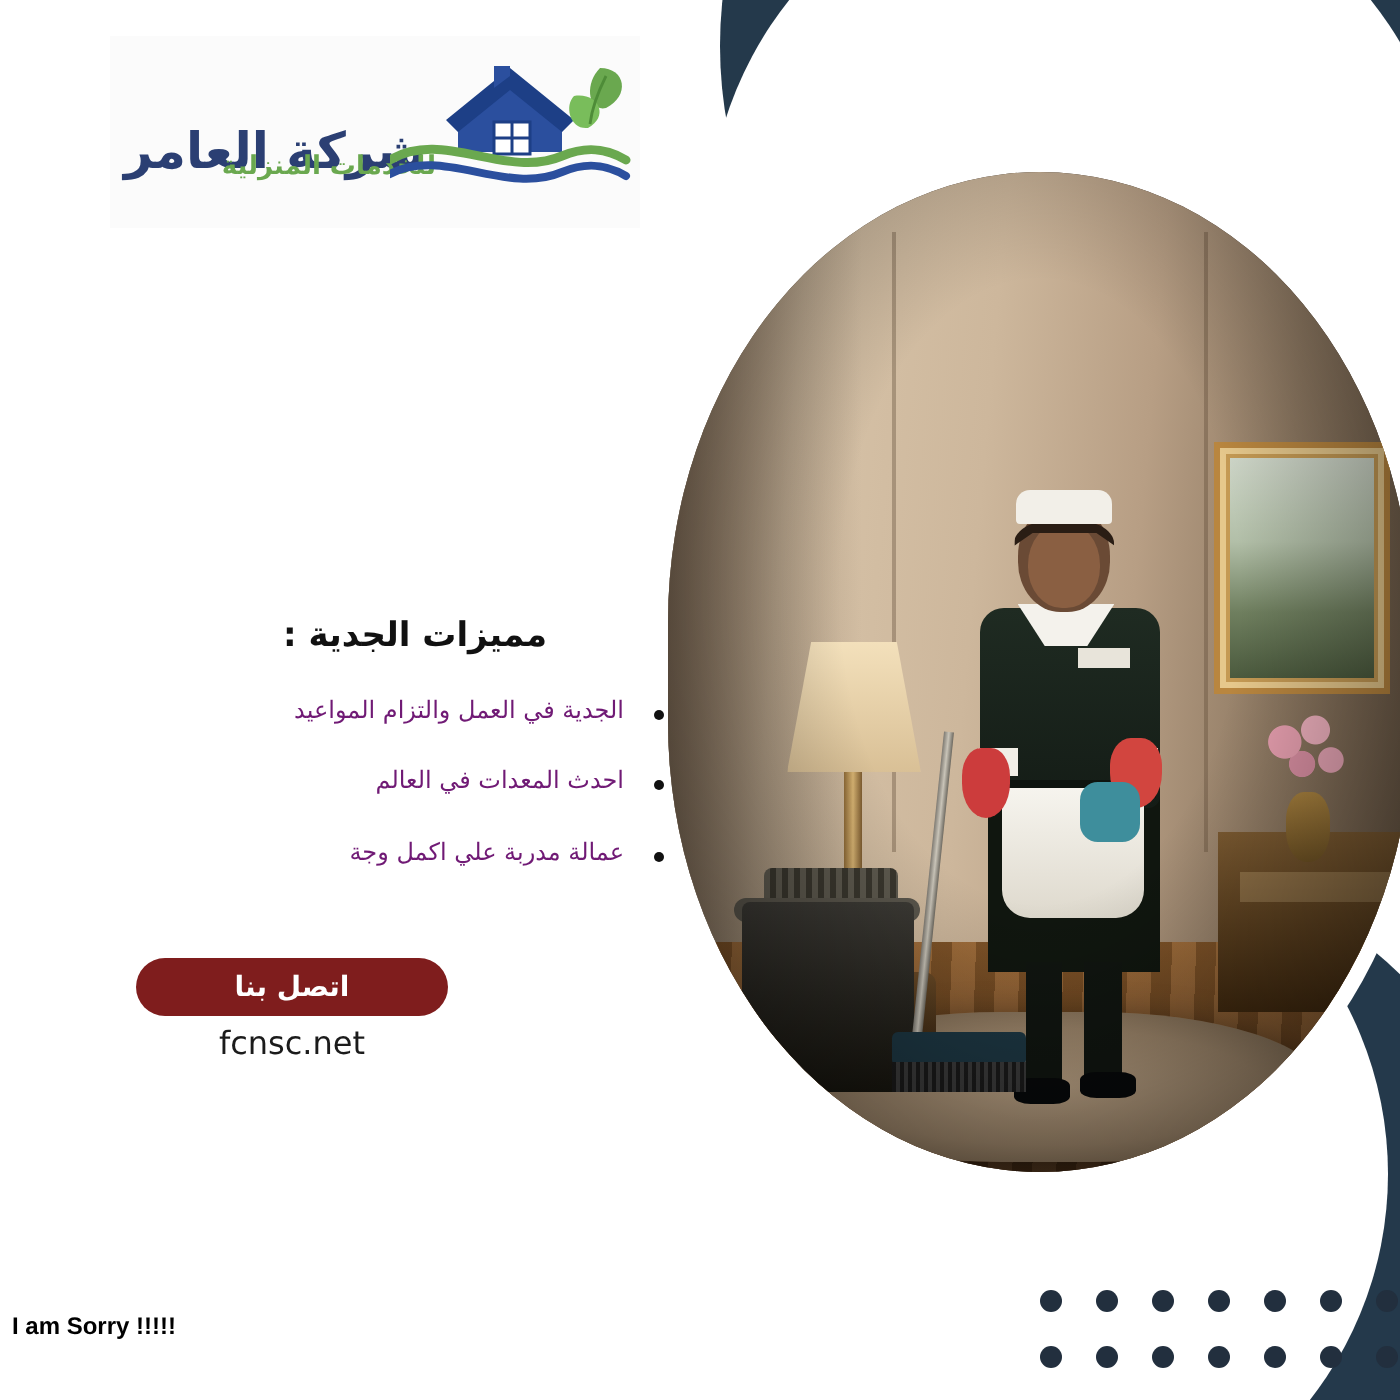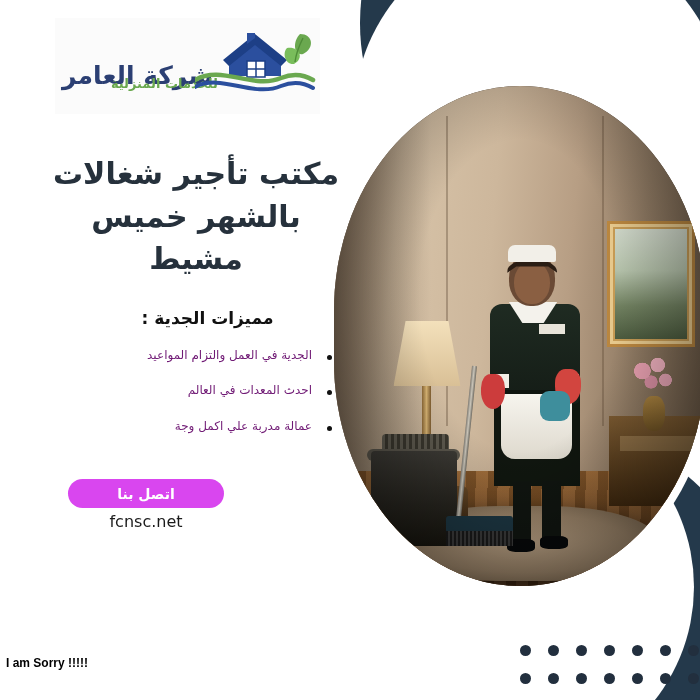--- a/index.html
+++ b/index.html
@@ -337,21 +337,21 @@
     background: #111111;
   }
 
   
   #cta-button {
     position: absolute;
     left: 68px;
     top: 479px;
     width: 156px;
     height: 29px;
-    background: #d946ef;
+    background: #7f1d1d;
     color: #ffffff;
     border: none;
     border-radius: 15px;
     font-family: inherit;
     font-size: 14px;
     font-weight: bold;
     cursor: pointer;
     padding: 0;
   }
   #website {
@@ -470,21 +470,20 @@
       <line x1="61" y1="37" x2="61" y2="53" stroke="#1d3f86" stroke-width="1.5"></line>
       <line x1="52" y1="45" x2="70" y2="45" stroke="#1d3f86" stroke-width="1.5"></line>
       <path d="M0 56 C26 40, 58 66, 86 54 C98 49, 108 50, 118 56" stroke="#6aa84f" stroke-width="4.5" fill="none" stroke-linecap="round"></path>
       <path d="M0 63 C26 49, 58 74, 86 62 C98 57, 108 58, 118 64" stroke="#2b4f9e" stroke-width="4" fill="none" stroke-linecap="round"></path>
       <path d="M105 10 C118 10, 120 24, 108 30 C99 32, 97 18, 105 10 Z" fill="#6aa84f"></path>
       <path d="M92 24 C104 22, 110 34, 99 40 C90 41, 87 29, 92 24 Z" fill="#79bd5b"></path>
       <path d="M108 14 C104 22, 101 30, 100 38" stroke="#4e8c38" stroke-width="1.4" fill="none"></path>
     </svg>
   </div>
 
-  <h1 id="headline">مكتب تأجير شغالات بالشهر خميس مشيط</h1>
 
   <div id="features-title">مميزات الجدية :</div>
   <ul id="features-list">
     <li>الجدية في العمل والتزام المواعيد</li>
     <li>احدث المعدات في العالم</li>
     <li>عمالة مدربة علي اكمل وجة</li>
   </ul>
 
   <button id="cta-button">اتصل بنا</button>
   <div id="website">fcnsc.net</div>

